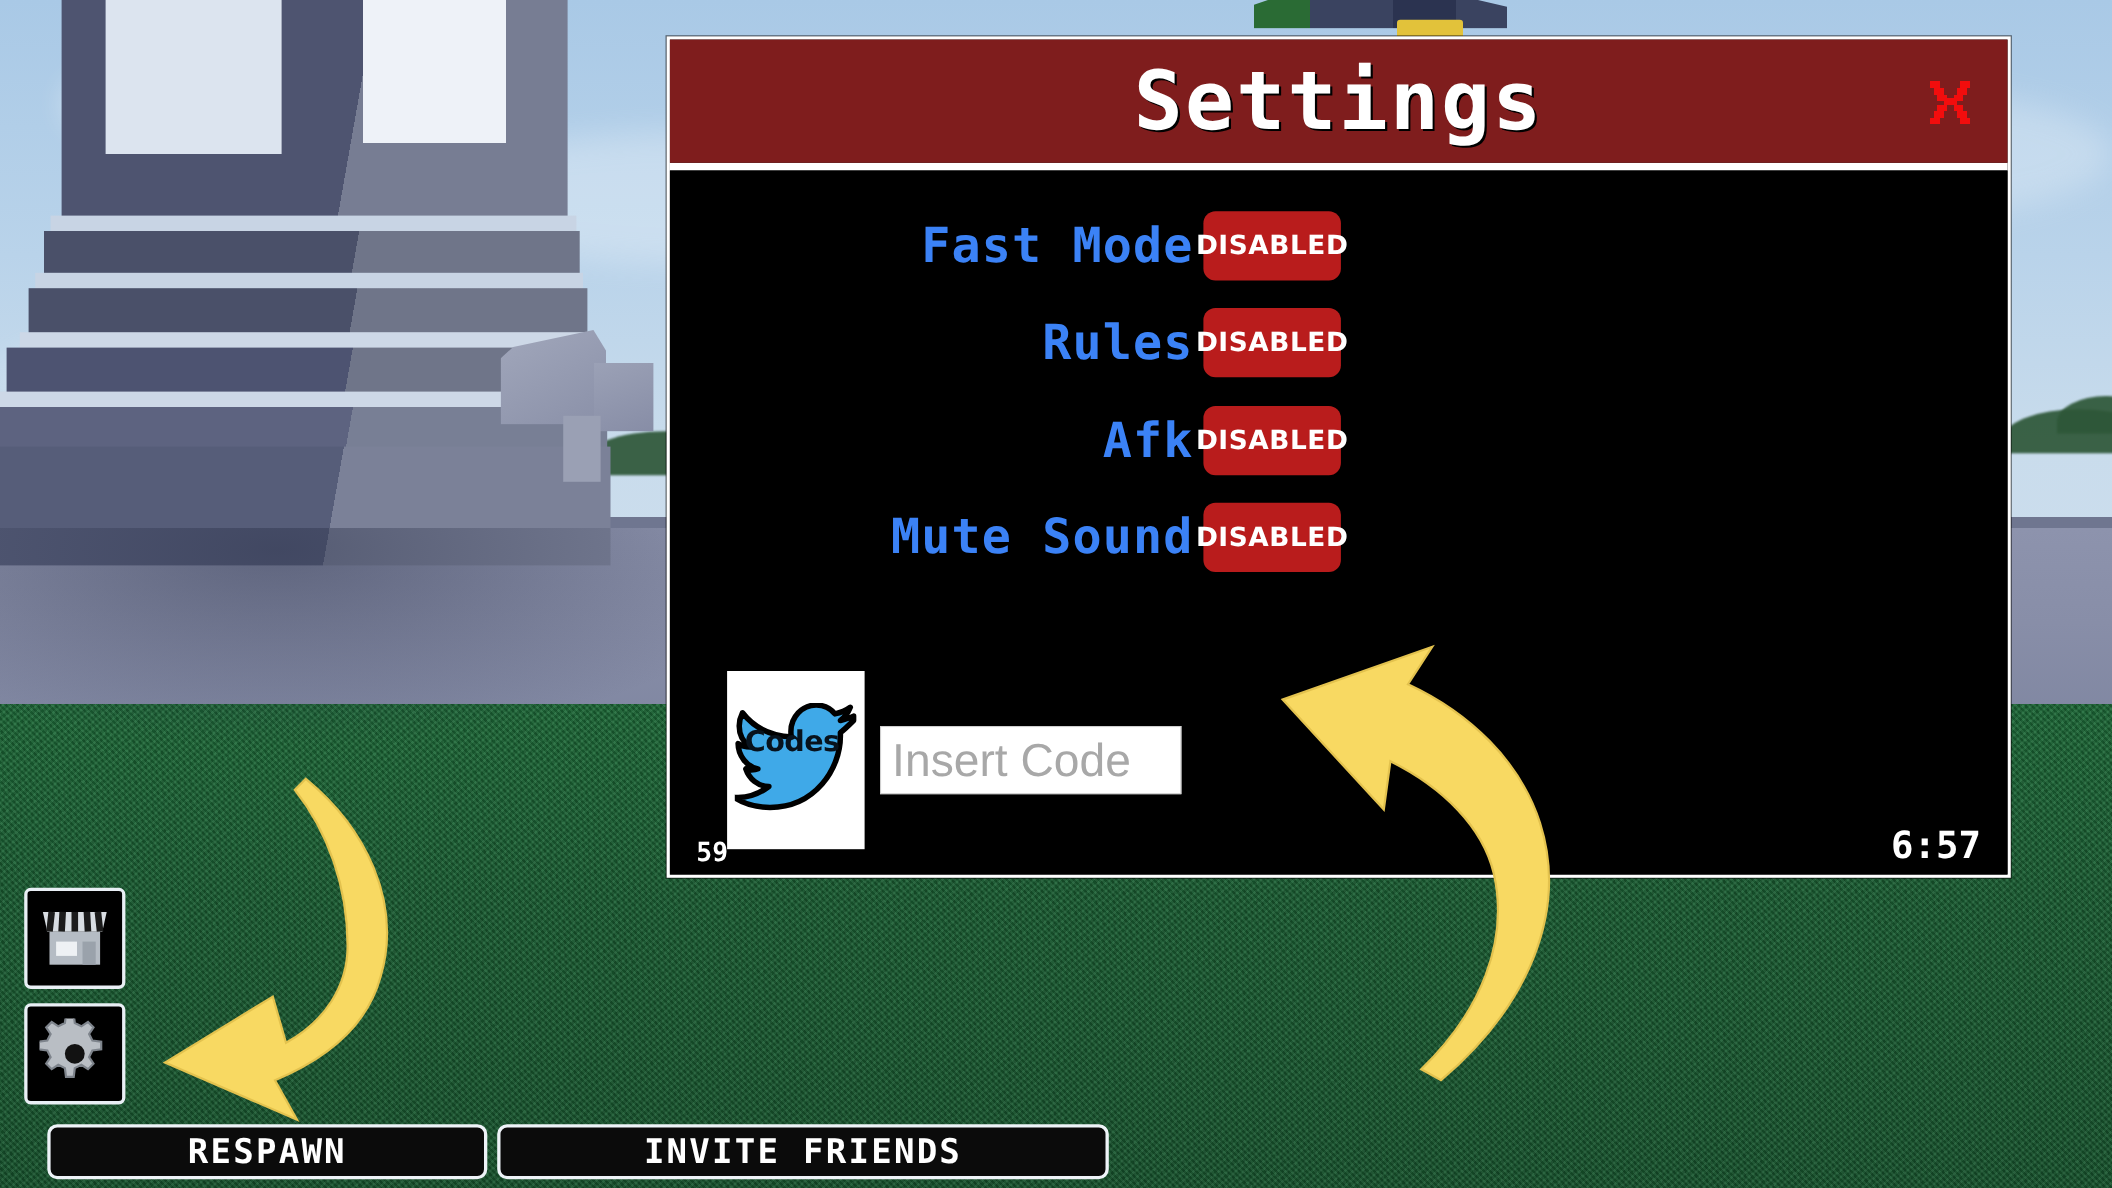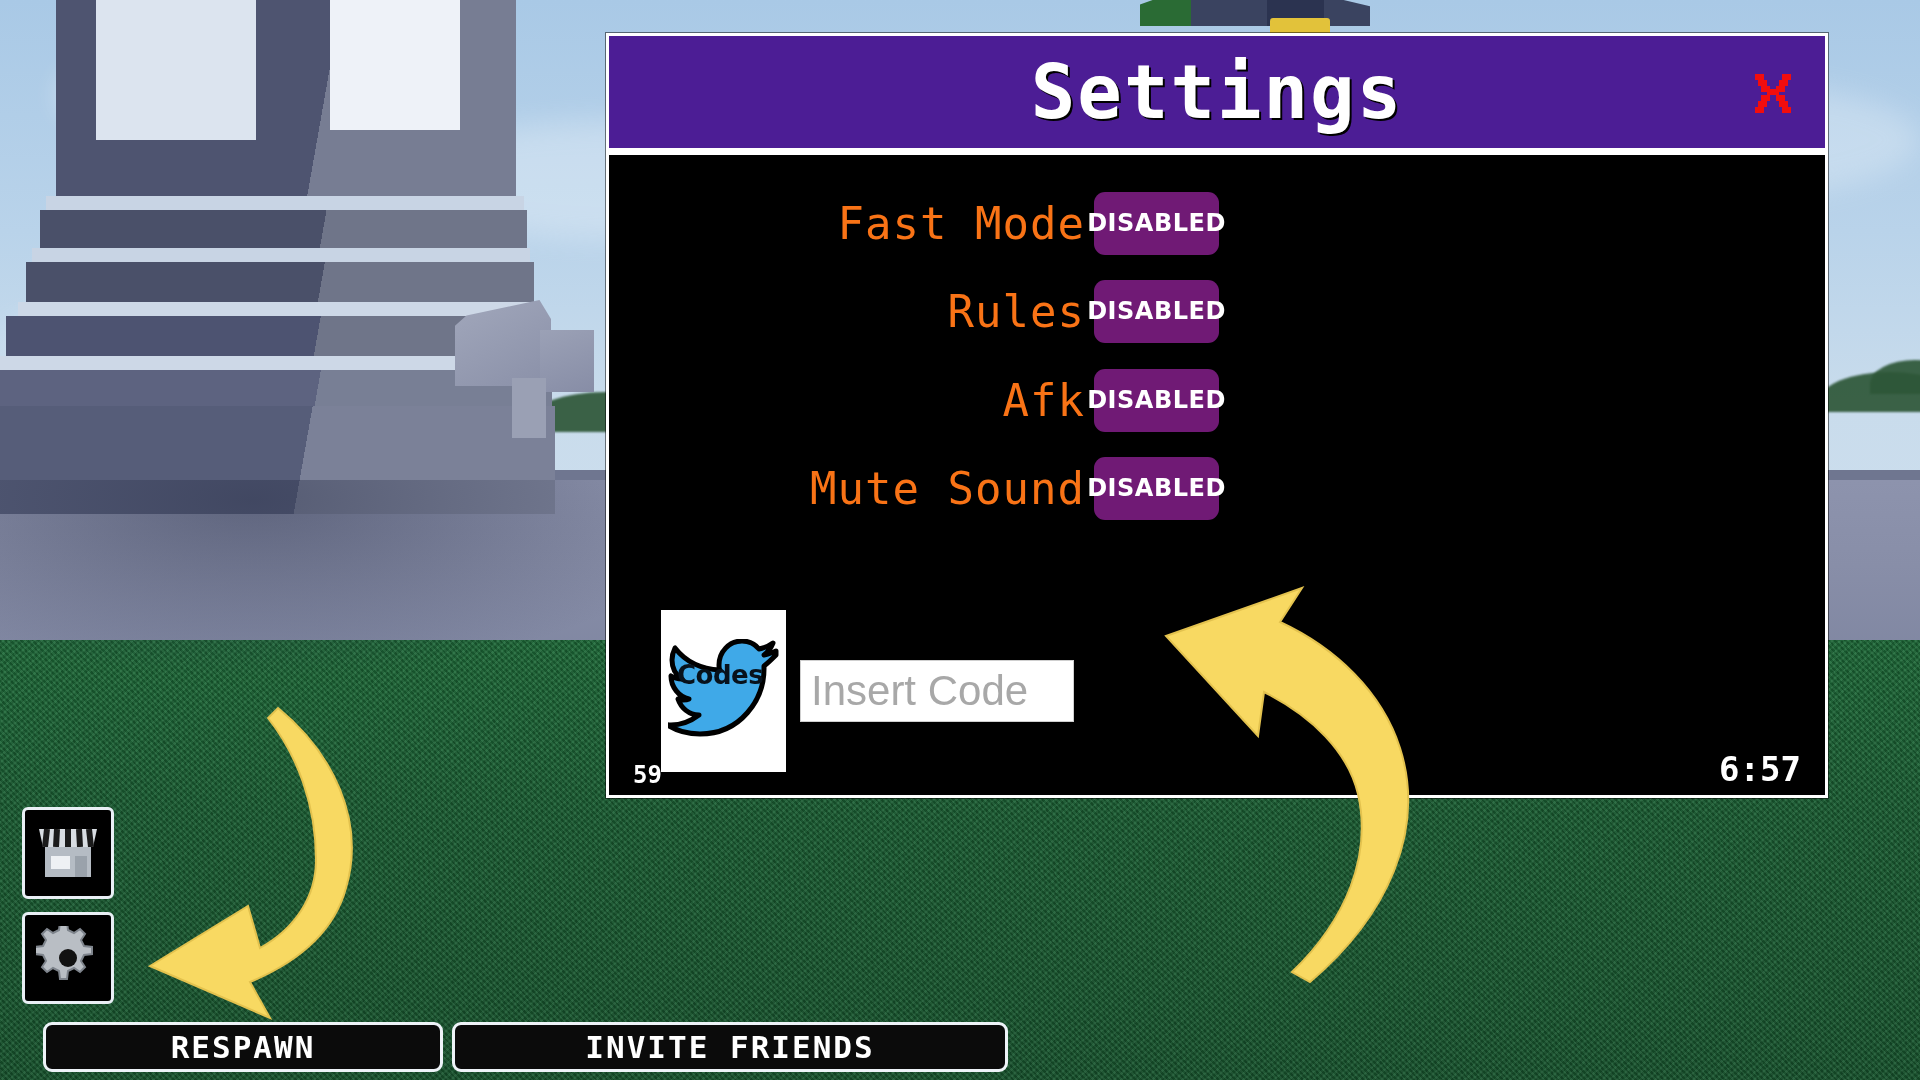--- a/index.html
+++ b/index.html
@@ -60,21 +60,21 @@
     background:linear-gradient(160deg,#9ba1b6,#878da6);
   }
 
   
   #settings-panel {
     position:absolute; left:606px; top:33px; width:1222px; height:765px;
     background:#000; border:3px solid #fff;
     box-shadow:0 0 0 1px rgba(0,0,0,.5);
   }
   #panel-header {
-    position:relative; height:112px; background:#4c1d95;
+    position:relative; height:112px; background:#7f1d1d;
     display:flex; align-items:center; justify-content:center;
   }
   #panel-title {
     color:#fff; font-size:74px; line-height:1;
     letter-spacing:2px; font-weight:700;
     font-family:"DejaVu Sans Mono", monospace;
     text-shadow:2px 2px 0 #000;
   }
   #close-button {
     position:absolute; right:24px; top:50%; transform:translateY(-50%);
@@ -89,28 +89,28 @@
   #panel-body {
     position:relative; height:calc(100% - 119px); background:#000;
   }
 
   .setting-row {
     position:absolute; left:0; width:100%; height:92px;
     display:flex; align-items:center;
   }
   .setting-label {
     position:absolute; right:740px; white-space:nowrap;
-    color:#f97316; font-size:44px; font-weight:400; letter-spacing:1px;
+    color:#3b82f6; font-size:44px; font-weight:700; letter-spacing:1px;
     font-family:"DejaVu Sans Mono", monospace;
     text-shadow:1px 1px 0 rgba(0,0,0,.7);
   }
   .setting-toggle {
     position:absolute; left:485px;
     width:125px; height:63px; border-radius:11px;
-    background:#701a75; border:none; cursor:pointer;
+    background:#b91c1c; border:none; cursor:pointer;
     display:flex; align-items:center; justify-content:center;
     color:#fff; font-size:24px; font-weight:700; letter-spacing:.5px;
     font-family:"DejaVu Sans", sans-serif;
   }
 
   #codes-row {
     position:absolute; left:52px; top:455px;
     display:flex; align-items:center; gap:14px;
   }
   #codes-icon {

